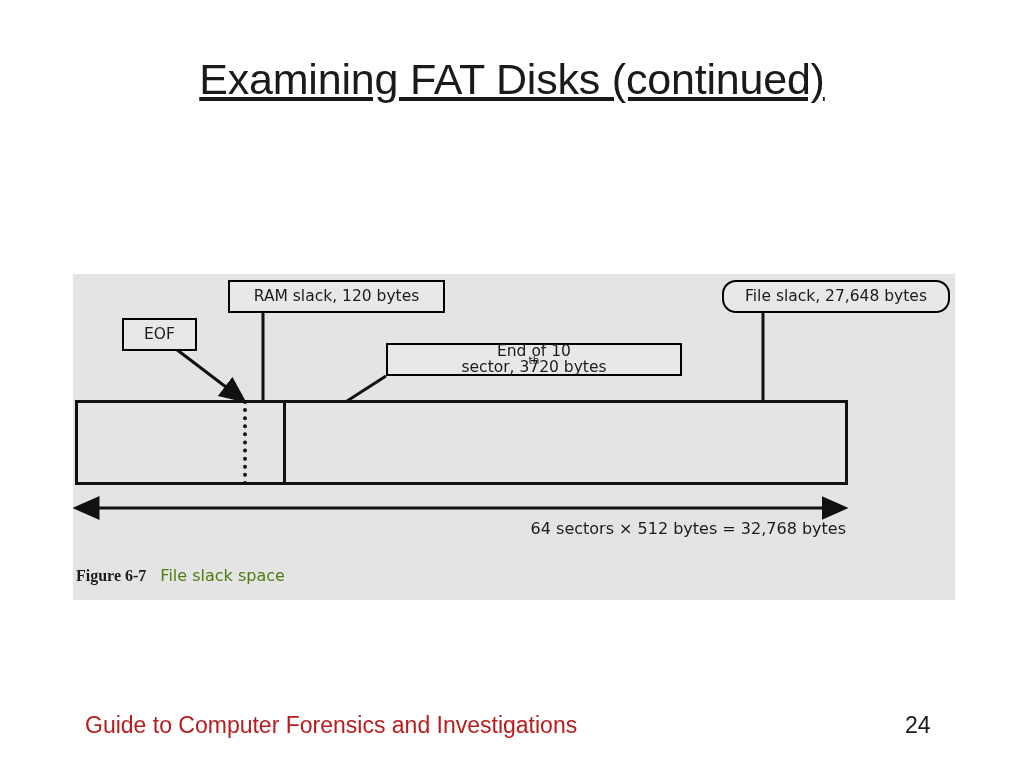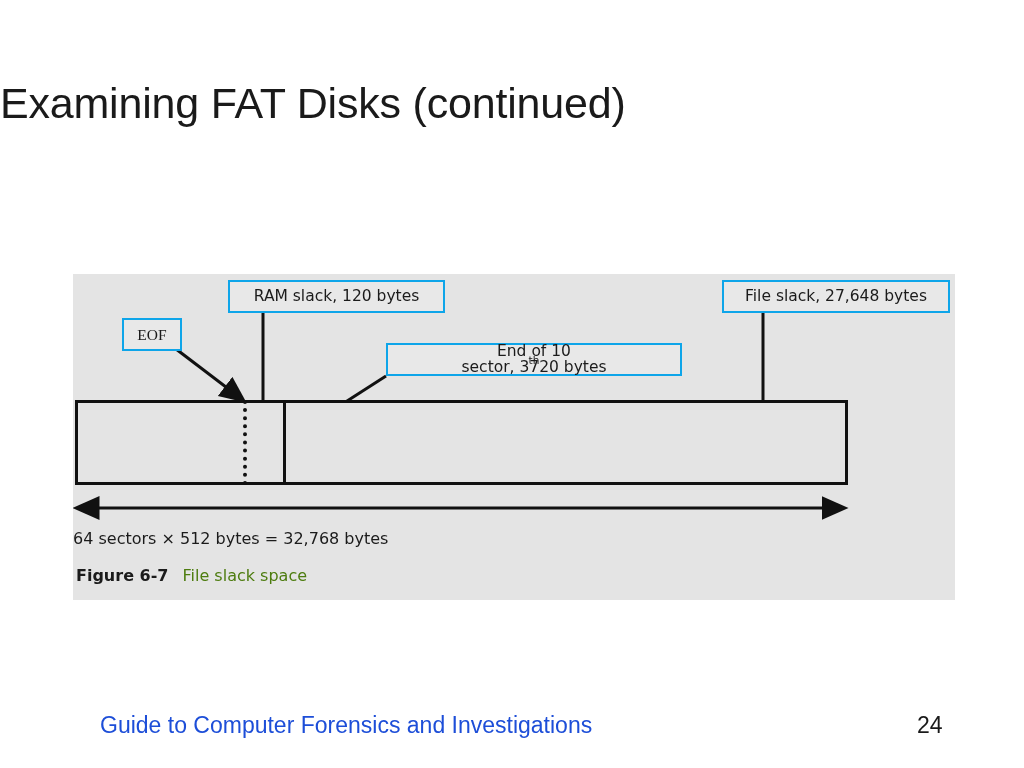--- a/index.html
+++ b/index.html
@@ -14,67 +14,68 @@
     position: relative;
     overflow: hidden;
     font-family: "Liberation Sans", sans-serif;
     color: #000000;
   }
 
   
   #slide-title {
     position: absolute;
     left: 0;
-    top: 80px;
+    top: 56px;
     width: 1024px;
-    text-align: left;
+    text-align: center;
     font-size: 43px;
     line-height: 1.1;
     font-weight: normal;
     letter-spacing: -0.2px;
     color: #1a1a1a;
     white-space: nowrap;
+    text-decoration: underline;
   }
 
   
   #figure-panel {
     position: absolute;
     left: 73px;
     top: 274px;
     width: 882px;
     height: 326px;
     background: #e4e4e4;
   }
 
   
   .callout {
     position: absolute;
     box-sizing: border-box;
-    border: 2px solid #0ea5e9;
+    border: 2px solid #000000;
     background: #e8e8e8;
     color: #1b1b1b;
     font-family: "DejaVu Sans", sans-serif;
     font-size: 15.5px;
     line-height: 1;
     display: flex;
     align-items: center;
     justify-content: center;
     padding: 0 9px;
     white-space: nowrap;
   }
   .callout sup {
     font-size: 0.68em;
     vertical-align: super;
     line-height: 0;
   }
 
-  #callout-eof        { left: 49px;  top: 44px;  width: 60px;  height: 33px; font-family: Liberation Serif, serif; }
+  #callout-eof        { left: 49px;  top: 44px;  width: 75px;  height: 33px; }
   #callout-ram-slack  { left: 155px; top: 6px;   width: 217px; height: 33px; }
   #callout-end-sector { left: 313px; top: 69px;  width: 296px; height: 33px; flex-direction: column; }
-  #callout-file-slack { left: 649px; top: 6px;   width: 228px; height: 33px; }
+  #callout-file-slack { left: 649px; top: 6px;   width: 228px; height: 33px; border-radius: 14px; }
 
   
   #cluster-bar {
     position: absolute;
     left: 2px;
     top: 126px;
     width: 773px;
     height: 85px;
     box-sizing: border-box;
     border: 3px solid #111111;
@@ -106,64 +107,62 @@
     height: 326px;
     pointer-events: none;
   }
 
   
   #dimension-caption {
     position: absolute;
     left: 0;
     top: 245px;
     width: 773px;
-    text-align: left;
+    text-align: right;
     font-family: "DejaVu Sans", sans-serif;
     font-size: 16px;
     color: #1b1b1b;
     white-space: nowrap;
-    margin-top: 10px;
   }
 
   
   #figure-caption {
     position: absolute;
     left: 3px;
     top: 292px;
     font-family: "DejaVu Sans", sans-serif;
     font-size: 16px;
     color: #1b1b1b;
     white-space: nowrap;
   }
   #figure-caption-number {
     font-weight: bold;
     margin-right: 14px;
+    font-family: Liberation Serif, serif;
   }
   #figure-caption-text {
     color: #4d7c0f;
   }
 
   
   #footer-text {
     position: absolute;
     left: 85px;
     top: 712px;
     font-size: 23px;
-    color: #1d4ed8;
-    white-space: nowrap;
-    margin-left: 15px;
+    color: #b91c1c;
+    white-space: nowrap;
   }
   #footer-page-number {
     position: absolute;
     left: 905px;
     top: 712px;
     font-size: 23px;
     color: #1a1a1a;
     white-space: nowrap;
-    margin-left: 12px;
   }
 </style>
 </head>
 <body>
 
 <div id="slide-title">Examining FAT Disks (continued)</div>
 
 <div id="figure-panel">
 
   <svg id="arrow-layer" viewBox="0 0 882 326" xmlns="http://www.w3.org/2000/svg">

